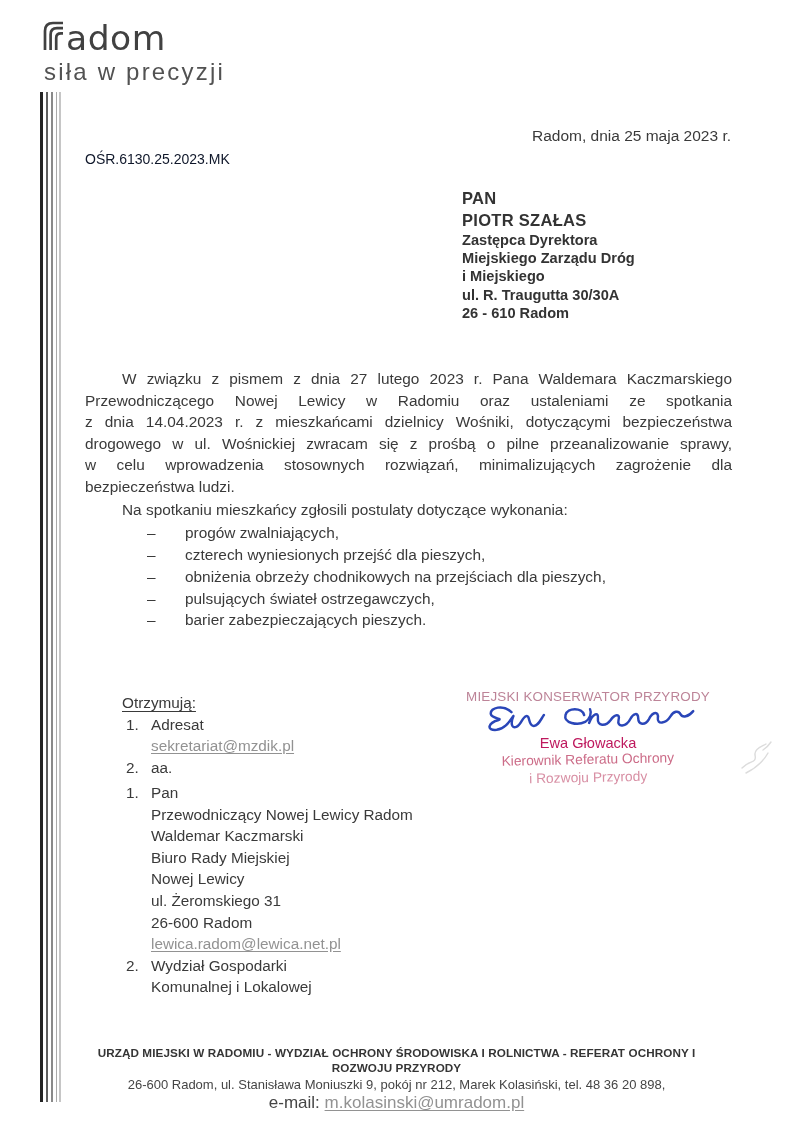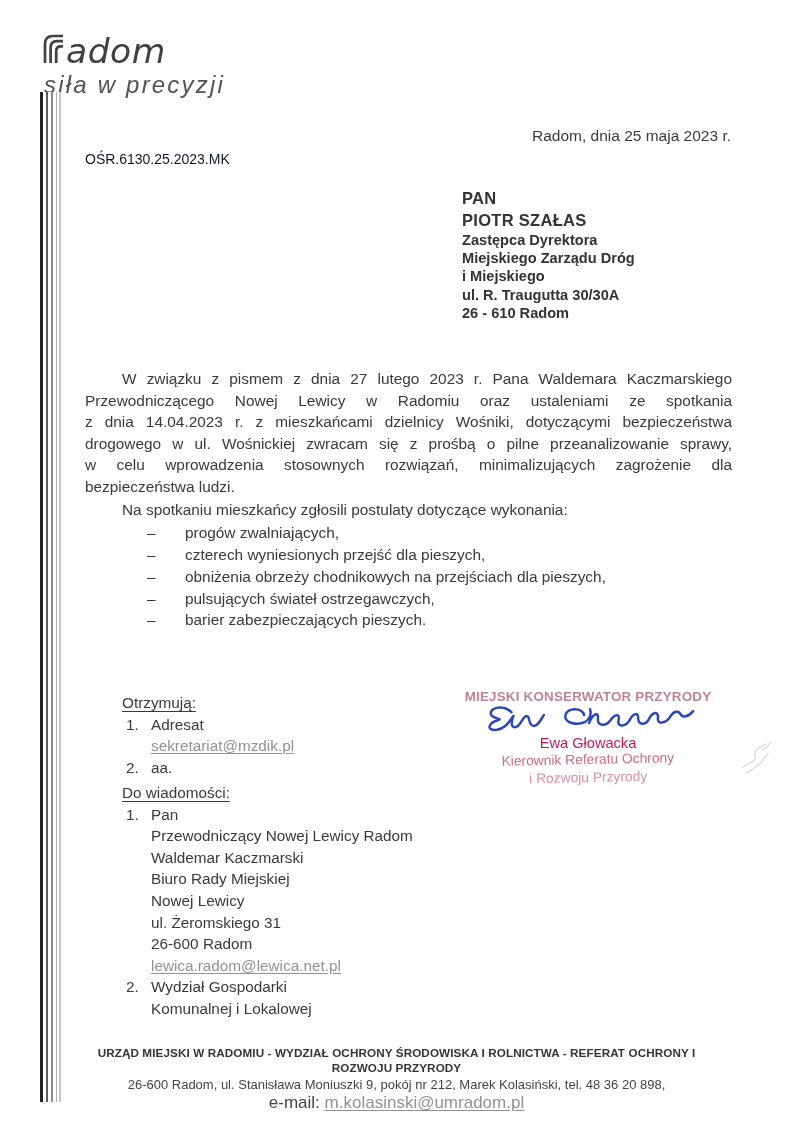--- a/index.html
+++ b/index.html
@@ -6,21 +6,21 @@
   html, body { background: #ffffff; }
   body {
     width: 793px; height: 1123px;
     position: relative;
     font-family: "Liberation Sans", sans-serif;
     color: #3d3d3d;
     overflow: hidden;
   }
 
   
-  .logo { position: absolute; left: 42px; top: 33px; font-style: italic; }
+  .logo { position: absolute; left: 42px; top: 20px; }
   .logo-tagline {
     margin-top: 3px; margin-left: 2px;
     font-size: 24px; letter-spacing: 2.2px;
     color: #525252; font-weight: 400;
   }
 
   
   .scan-artifact {
     position: absolute; left: 40px; top: 92px;
     width: 23px; height: 1010px;
@@ -65,21 +65,21 @@
   .otrzymuja    { top: 692px; }
   .do-wiadomosci{ top: 782px; }
   .dist-heading { text-decoration: underline; text-underline-offset: 3px; }
   .dist-row { display: flex; }
   .dist-row .num { width: 29px; flex: 0 0 29px; padding-left: 4px; }
   .dist-row .cnt { flex: 1; }
   .email-link { color: #929292; text-decoration: underline; text-underline-offset: 2px; }
 
   
   .stamp { position: absolute; left: 462px; top: 689px; width: 252px; text-align: center; }
-  .stamp-title { font-size: 13.4px; color: #bd8498; letter-spacing: .2px; font-weight: bold; }
+  .stamp-title { font-size: 13.4px; color: #bd8498; letter-spacing: .2px; }
   .signature-svg { position: absolute; left: 18px; top: 11px; width: 226px; height: 40px; }
   .stamp-name  { margin-top: 31px; font-size: 14.6px; color: #be185d; }
   .stamp-roles { transform: rotate(-1.2deg); }
   .stamp-role  { font-size: 13.8px; line-height: 17.5px; color: #cc6c88; }
   .stamp-role.fade { color: #d88fa4; }
 
   
   .scribble { position: absolute; left: 733px; top: 736px; width: 46px; height: 46px; }
 
   
@@ -189,21 +189,20 @@
 
 <svg class="scribble" viewBox="0 0 46 46">
   <g fill="none" stroke="#dcdcdc" stroke-width="1.4" stroke-linecap="round">
     <path d="M9,32 C16,24 24,28 22,19 C21,13 28,11 33,8"></path>
     <path d="M13,37 C21,33 30,26 35,17"></path>
     <path d="M30,14 C33,12 36,9 38,6"></path>
   </g>
 </svg>
 
 <div class="dist do-wiadomosci">
-  <div class="dist-heading">Do wiadomości:</div>
   <div class="dist-row">
     <span class="num">1.</span>
     <span class="cnt">
       <div>Pan</div>
       <div>Przewodniczący Nowej Lewicy Radom</div>
       <div>Waldemar Kaczmarski</div>
       <div>Biuro Rady Miejskiej</div>
       <div>Nowej Lewicy</div>
       <div>ul. Żeromskiego 31</div>
       <div>26-600 Radom</div>

